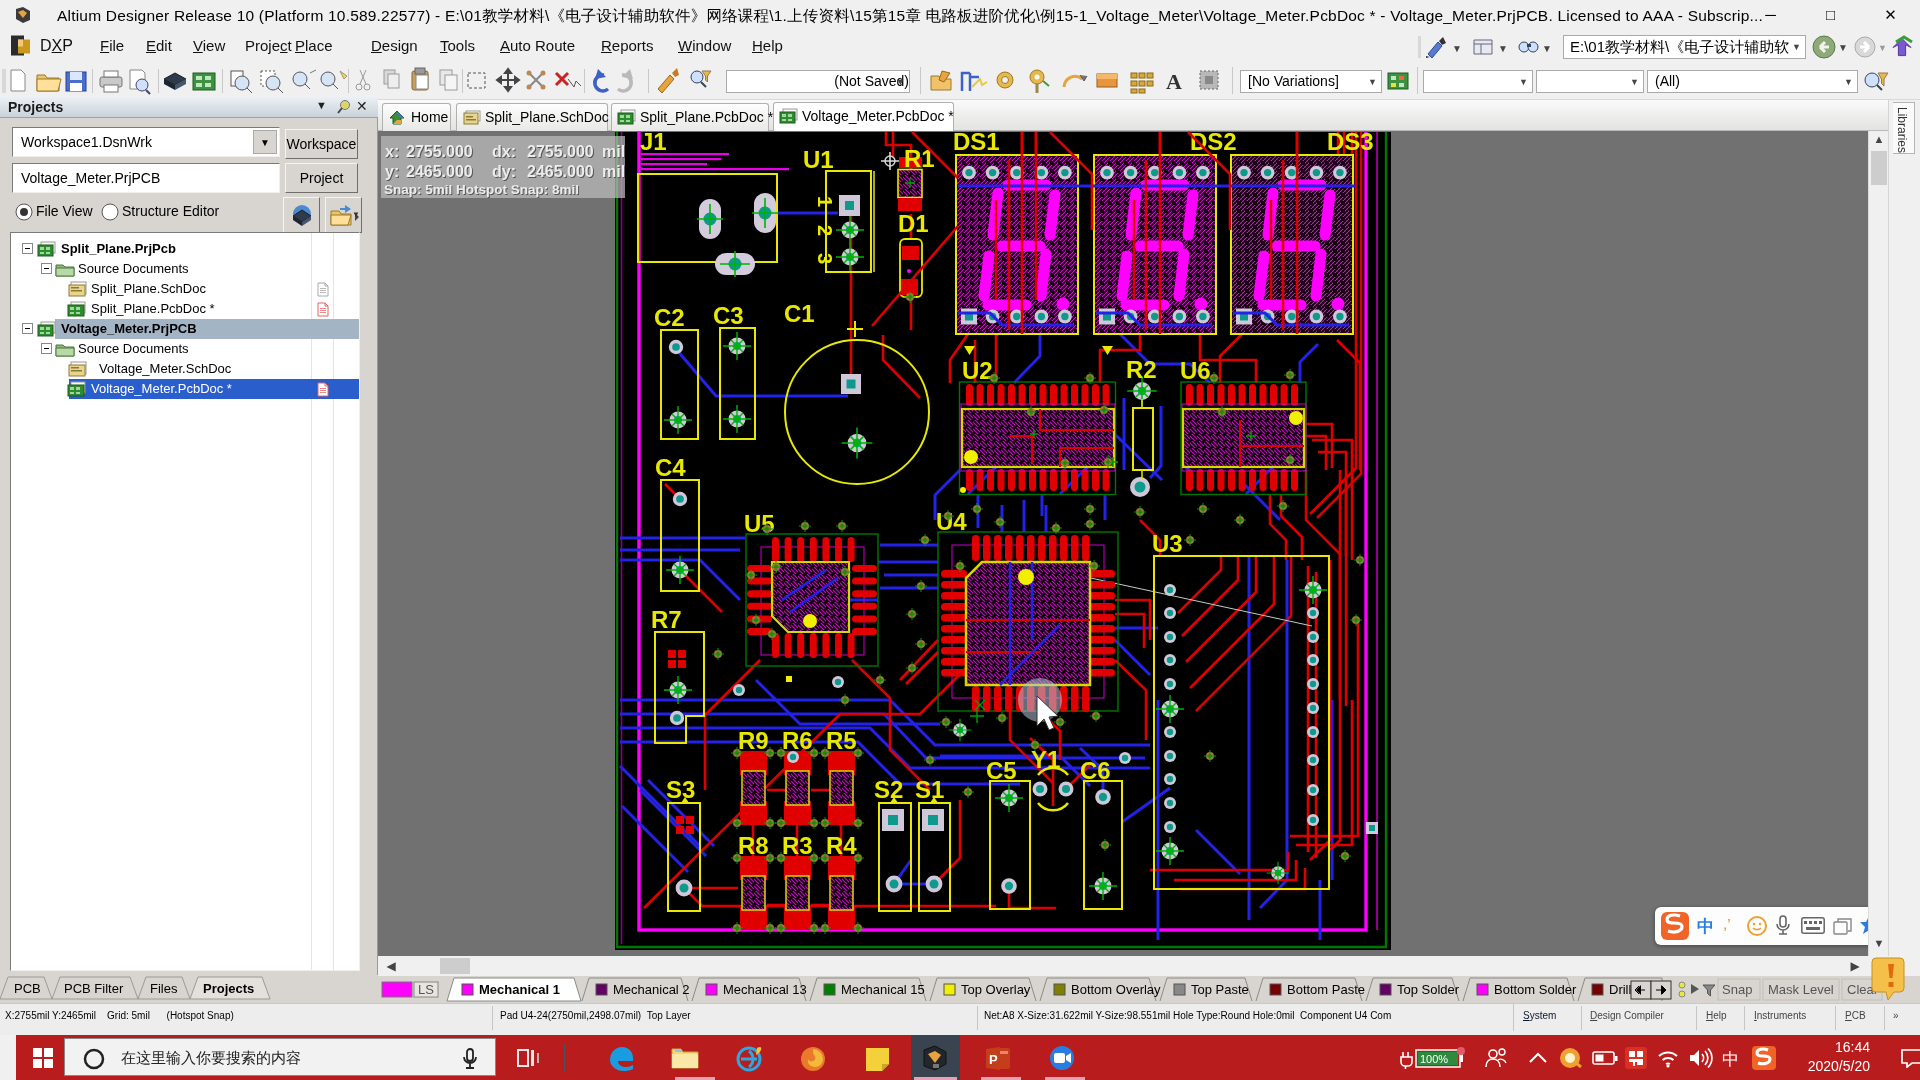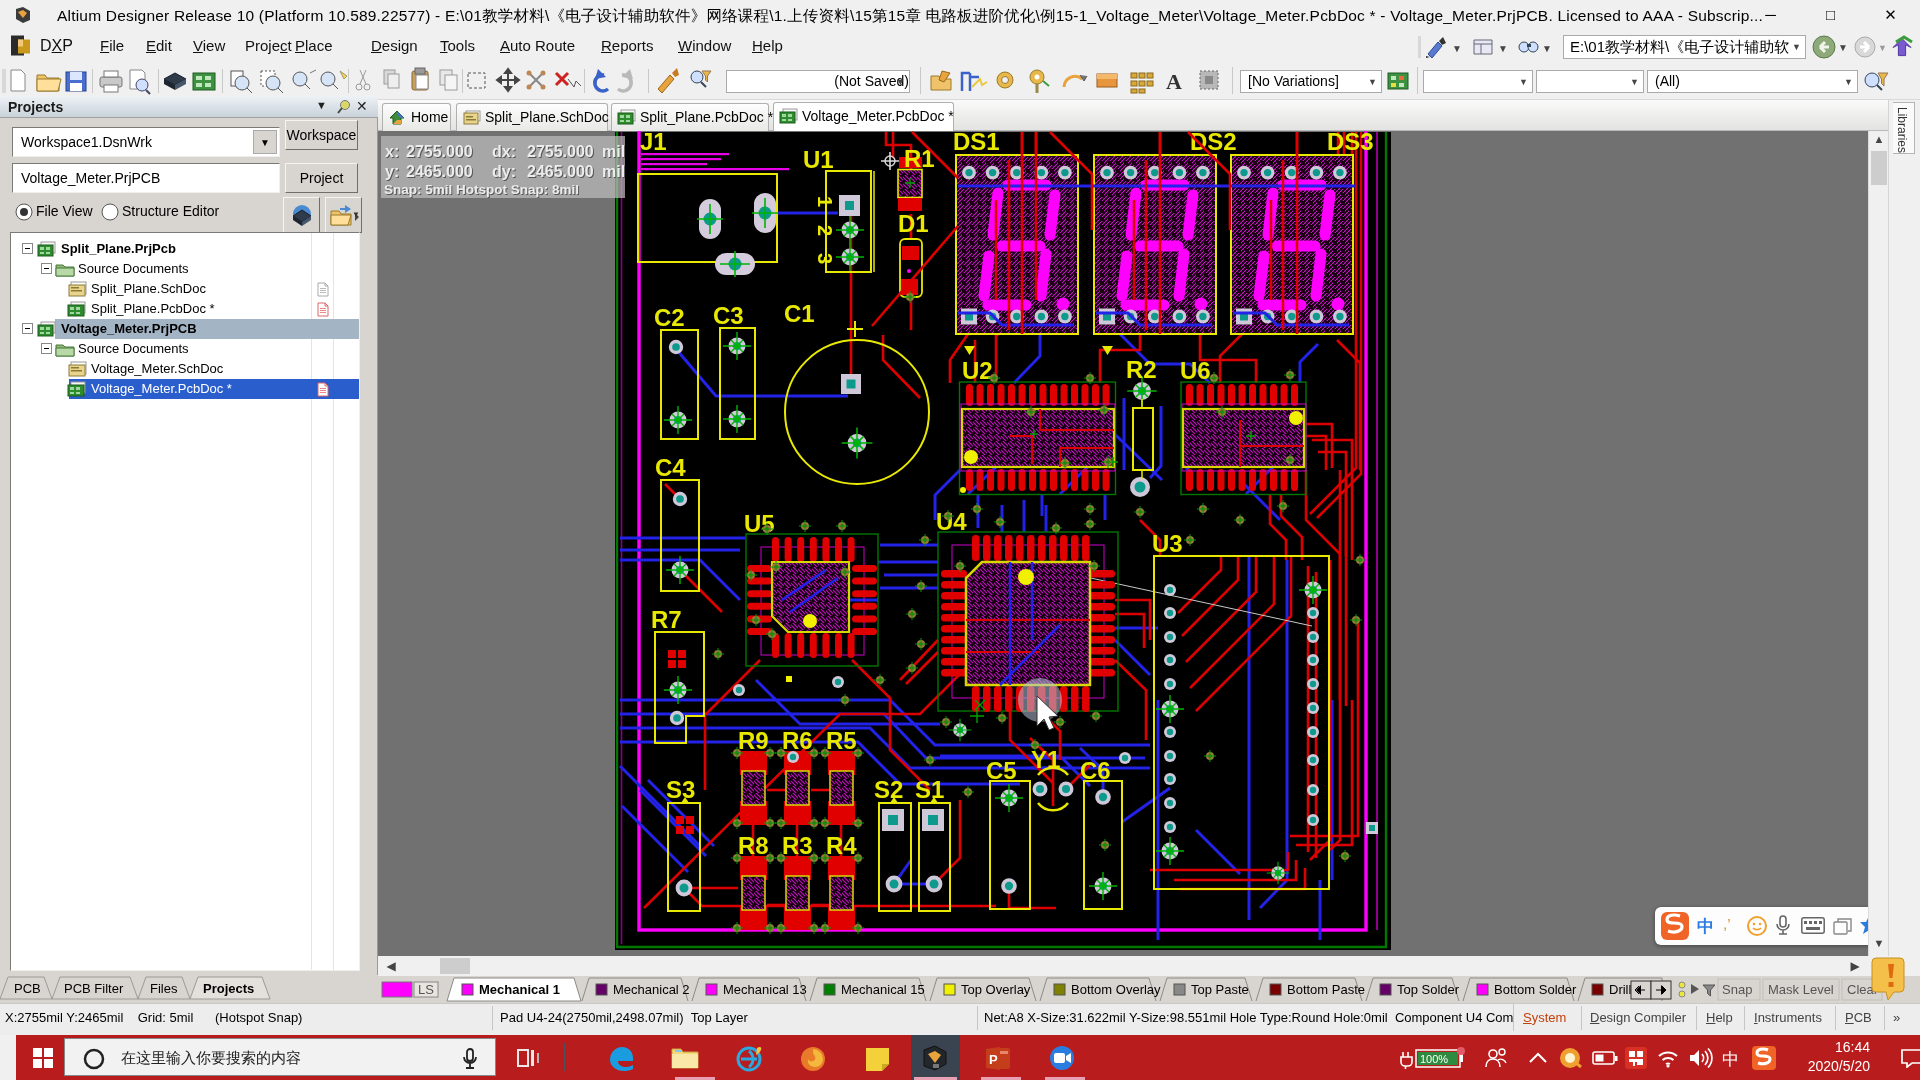--- a/index.html
+++ b/index.html
@@ -26,21 +26,21 @@
 #lpanel { position:absolute; top:96px; left:0; width:378px; height:907px; background:#d8d5d0; border-right:1px solid #9a9a9a; }
 .btn3d { background:#d8d5d0; border:1px solid; border-color:#f5f4f2 #6f6e6a #6f6e6a #f5f4f2; font-size:14px; color:#000; text-align:center; }
 .inputbox { background:#fff; border:1px solid; border-color:#7a7a76 #f0efec #f0efec #7a7a76; font-size:14px; color:#000; }
 
 #tree { position:absolute; left:10px; top:136px; width:350px; height:739px; background:#fff; border:1px solid; border-color:#7a7a76 #f0efec #f0efec #7a7a76; font-size:13px; }
 .trow { position:absolute; left:0; height:20px; line-height:20px; color:#000; white-space:nowrap; }
 .expbox { position:absolute; width:11px; height:11px; border:1px solid #888; background:#fff; top:4px; }
 .expbox:after { content:""; position:absolute; left:2px; top:4px; width:5px; height:1px; background:#000; }
 
 #btabs { position:absolute; top:975px; left:0; width:378px; height:28px; background:#d8d5d0; font-size:13px; }
-#statusbar { position:absolute; top:1003px; left:0; width:1920px; height:32px; background:#ededed; border-top:1px solid #c9c9c9; font-size:13px; color:#000; }
+#statusbar { position:absolute; top:1003px; left:0; width:1920px; height:32px; background:#ededed; border-top:1px solid #c9c9c9; font-size:10px; color:#000; }
 
 #layerrow { position:absolute; top:976px; left:378px; width:1542px; height:27px; background:#d8d5d0; font-size:13px; }
 
 #hscroll { position:absolute; top:956px; left:378px; width:1490px; height:20px; background:#f0f0f0; }
 #vscroll { position:absolute; top:131px; left:1868px; width:20px; height:825px; background:#f0f0f0; }
 
 #taskbar { position:absolute; top:1035px; left:16px; width:1920px; height:45px; background:#b91c1c; }
 #search { position:absolute; left:48px; top:3px; width:432px; height:38px; background:#f2f2f2; border:1px solid #888; color:#333; font-size:15px; line-height:37px; }
 .clock { position:absolute; right:66px; top:3px; color:#fff; font-size:14px; text-align:right; line-height:19px; }
 </style>
@@ -337,21 +337,21 @@
     <span class="abs" style="left:316px;top:3px;font-size:11px;color:#222;">▼</span>
     <svg class="abs" style="left:336px;top:3px" width="16" height="16" viewBox="0 0 16 16">
           <circle cx="9" cy="6" r="4.5" fill="#d8d86a" stroke="#777"></circle>
           <path d="M6 9 L2 14" stroke="#444" stroke-width="2"></path>
         </svg>
     <span class="abs" style="left:356px;top:2px;font-size:14px;color:#222;">✕</span>
   </div>
   <div class="inputbox abs" style="left:12px;top:31px;width:268px;height:30px;line-height:28px;padding-left:8px;">Workspace1.DsnWrk
      <span class="abs" style="right:2px;top:2px;width:24px;height:24px;background:#d8d5d0;border:1px solid #aaa;text-align:center;font-size:10px;line-height:24px;">▼</span>
   </div>
-  <div class="btn3d abs" style="left:285px;top:24px;width:73px;height:30px;line-height:28px;">Workspace</div>
+  <div class="btn3d abs" style="left:285px;top:33px;width:73px;height:30px;line-height:28px;">Workspace</div>
   <div class="inputbox abs" style="left:12px;top:67px;width:268px;height:30px;line-height:28px;padding-left:8px;">Voltage_Meter.PrjPCB</div>
   <div class="btn3d abs" style="left:285px;top:67px;width:73px;height:30px;line-height:28px;">Project</div>
 
   <svg class="abs" style="left:14px;top:106px" width="260" height="20">
     <circle cx="10" cy="10" r="8" fill="#fff" stroke="#555"></circle>
     <circle cx="10" cy="10" r="4" fill="#333"></circle>
     <circle cx="96" cy="10" r="8" fill="#fff" stroke="#555"></circle>
   </svg>
   <div class="abs" style="left:36px;top:107px;font-size:14px;">File View</div>
   <div class="abs" style="left:122px;top:107px;font-size:14px;">Structure Editor</div>
@@ -458,21 +458,21 @@
       <span class="abs" style="left:67px;">Source Documents</span>
     </div>
 
     <div class="trow" style="top:126px;">
       <svg class="abs" style="left:57px;top:2px" width="20" height="16" viewBox="0 0 20 16">
             <rect x="3" y="1" width="15" height="12" fill="#fdfdf8" stroke="#999"></rect>
             <rect x="1" y="4" width="16" height="11" fill="#e8d48a" stroke="#8a7a3a"></rect>
             <rect x="3" y="6" width="8" height="1.5" fill="#8a7a3a"></rect>
             <rect x="3" y="9" width="11" height="1.5" fill="#8a7a3a"></rect>
           </svg>
-      <span class="abs" style="left:80px;">Voltage_Meter.SchDoc</span>
+      <span class="abs" style="left:88px;">Voltage_Meter.SchDoc</span>
     </div>
 
     <div class="trow" style="top:146px;width:348px;">
       <span class="abs" style="left:58px;top:0;width:290px;height:20px;background:#2a5ecc;"></span>
       <svg class="abs" style="left:55px;top:2px" width="22" height="16" viewBox="0 0 22 16">
             <rect x="5" y="1" width="14" height="11" fill="#f7f7f7" stroke="#999"></rect>
             <rect x="2" y="4" width="16" height="11" fill="#2e8b2e" stroke="#1a5c1a"></rect>
             <rect x="4" y="6" width="4" height="3" fill="#9fd89f"></rect>
             <rect x="10" y="6" width="4" height="3" fill="#9fd89f"></rect>
             <rect x="4" y="11" width="4" height="2" fill="#9fd89f"></rect>
@@ -1318,21 +1318,21 @@
   <div class="abs" style="left:1px;top:806px;width:18px;height:16px;color:#444;font-size:11px;text-align:center;">▼</div>
 </div>
 
 <div id="statusbar">
   <span class="abs" style="left:5px;top:6px;">X:2755mil Y:2465mil&nbsp;&nbsp;&nbsp;&nbsp;Grid: 5mil&nbsp;&nbsp;&nbsp;&nbsp;&nbsp;&nbsp;(Hotspot Snap)</span>
   <span class="abs" style="left:492px;top:2px;width:1px;height:24px;background:#c5c5c5;"></span>
   <span class="abs" style="left:500px;top:6px;">Pad U4-24(2750mil,2498.07mil)&nbsp;&nbsp;Top Layer</span>
   <span class="abs" style="left:977px;top:2px;width:1px;height:24px;background:#c5c5c5;"></span>
   <span class="abs" style="left:984px;top:6px;">Net:A8 X-Size:31.622mil Y-Size:98.551mil Hole Type:Round Hole:0mil&nbsp;&nbsp;Component U4 Com</span>
   <span class="abs" style="left:1513px;top:0;width:407px;height:27px;background:#ededed;border-left:1px solid #c5c5c5;"></span>
-  <span class="abs" style="left:1523px;top:6px;color:#c2410c;"><u>S</u>ystem</span>
+  <span class="abs" style="left:1523px;top:6px;color:#0f172a;"><u>S</u>ystem</span>
   <span class="abs" style="left:1581px;top:2px;width:1px;height:24px;background:#c5c5c5;"></span>
   <span class="abs" style="left:1590px;top:6px;color:#444;"><u>D</u>esign Compiler</span>
   <span class="abs" style="left:1696px;top:2px;width:1px;height:24px;background:#c5c5c5;"></span>
   <span class="abs" style="left:1706px;top:6px;color:#444;"><u>H</u>elp</span>
   <span class="abs" style="left:1744px;top:2px;width:1px;height:24px;background:#c5c5c5;"></span>
   <span class="abs" style="left:1754px;top:6px;color:#444;"><u>I</u>nstruments</span>
   <span class="abs" style="left:1835px;top:2px;width:1px;height:24px;background:#c5c5c5;"></span>
   <span class="abs" style="left:1845px;top:6px;color:#444;"><u>P</u>CB</span>
   <span class="abs" style="left:1884px;top:2px;width:1px;height:24px;background:#c5c5c5;"></span>
   <span class="abs" style="left:1893px;top:6px;color:#444;">»</span>

